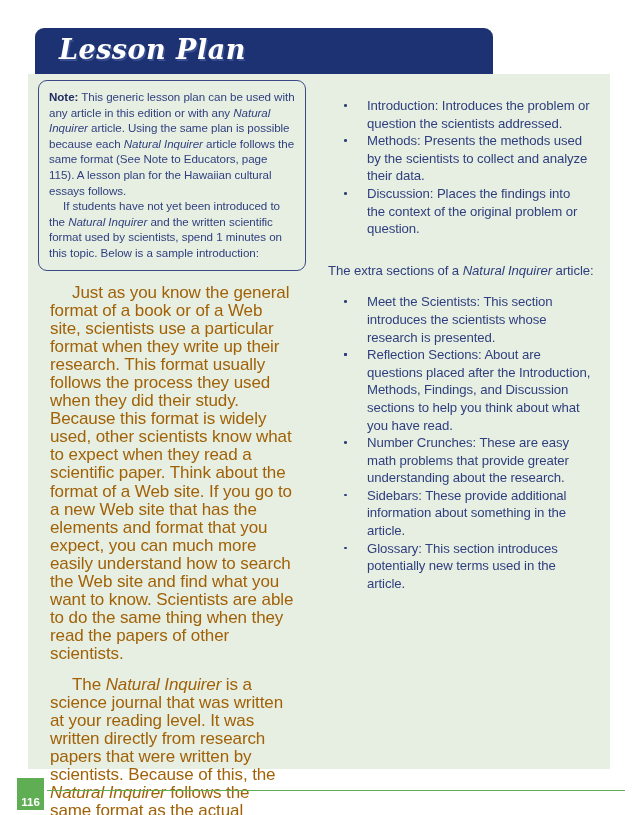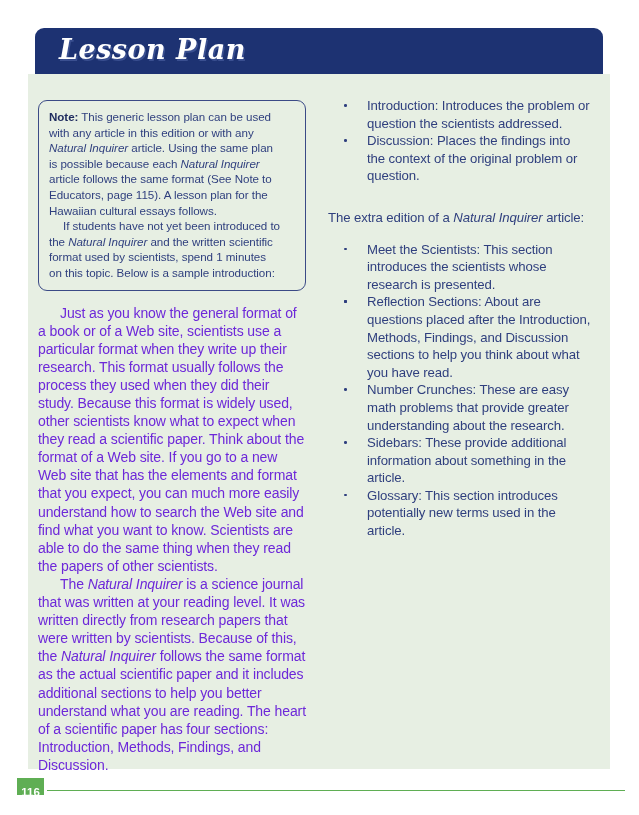--- a/index.html
+++ b/index.html
@@ -21,21 +21,21 @@
     width: 639px;
     height: 815px;
     background: #ffffff;
   }
 
   
   .header-bar {
     position: absolute;
     left: 35px;
     top: 28px;
-    width: 568px;
+    width: 458px;
     height: 46px;
     background: #1d3272;
     border-radius: 9px 9px 0 0;
   }
   .header-title {
     position: absolute;
     left: 24px;
     top: 6px;
     font-family: "DejaVu Serif", "Liberation Serif", serif;
     font-style: italic;
@@ -68,24 +68,23 @@
     position: absolute;
     left: 300px;
     top: 14px;
     width: 272px;
   }
 
   
   .note-box {
     border: 1.2px solid #3b4a86;
     border-radius: 9px;
-    padding: 8px 25px 9px 10px;
+    padding: 8px 10px 9px 10px;
     background: transparent;
     box-sizing: border-box;
-    margin-top: 20px;
   }
   .note-box p {
     margin: 0;
     font-size: 11.6px;
     line-height: 15.6px;
     color: #2f3f7e;
     text-align: left;
     letter-spacing: -0.05px;
   }
   .note-box p.indent {
@@ -94,24 +93,24 @@
   .note-label {
     font-weight: bold;
     color: #1d2a5e;
   }
 
   
   .body-text {
     margin-top: 13px;
   }
   .body-text p {
-    margin: 0;
-    font-size: 14px;
+    margin: 12px;
+    font-size: 17px;
     line-height: 18.1px;
-    color: #6d28d9;
+    color: #a16207;
     text-indent: 22px;
     letter-spacing: -0.1px;
   }
   .body-text p + p {
     margin-top: 0;
   }
 
   em.ni {
     font-style: italic;
   }
@@ -162,21 +161,21 @@
     left: 17px;
     top: 0px;
     min-width: 27px;
     height: 17px;
     background: #5fae54;
     color: #ffffff;
     font-size: 11.5px;
     font-weight: bold;
     line-height: 17px;
     text-align: center;
-    padding: 6px 3px;
+    padding: 16px 3px;
     box-sizing: border-box;
     font-family: "Liberation Sans", sans-serif;
   }
   .footer-rule {
     position: absolute;
     left: 47px;
     top: 12px;
     width: 578px;
     height: 1px;
     background: #5fae54;
@@ -215,24 +214,25 @@
         <p>Just as you know the general format of a book or of a Web site, scientists use a particular format when they write up their research. This format usually follows the process they used when they did their study. Because this format is widely used, other scientists know what to expect when they read a scientific paper. Think about the format of a Web site. If you go to a new Web site that has the elements and format that you expect, you can much more easily understand how to search the Web site and find what you want to know. Scientists are able to do the same thing when they read the papers of other scientists.</p>
         <p><span>The </span><em class="ni">Natural Inquirer</em><span> is a science journal that was written at your reading level. It was written directly from research papers that were written by scientists. Because of this, the </span><em class="ni">Natural Inquirer</em><span> follows the same format as the actual scientific paper and it includes additional sections to help you better understand what you are reading. The heart of a scientific paper has four sections: Introduction, Methods, Findings, and Discussion.</span></p>
       </div>
 
     </div>
 
     <div class="col-right">
 
       <ul class="bullets">
         <li><span class="dot"></span><span>Introduction: Introduces the problem or question the scientists addressed.</span></li>
+        <li><span class="dot"></span><span>Methods: Presents the methods used by the scientists to collect and analyze their data.</span></li>
         <li><span class="dot"></span><span>Discussion: Places the findings into the context of the original problem or question.</span></li>
       </ul>
 
-      <p class="right-lead"><span>The extra edition of a </span><em class="ni">Natural Inquirer</em><span> article:</span></p>
+      <p class="right-lead"><span>The extra sections of a </span><em class="ni">Natural Inquirer</em><span> article:</span></p>
 
       <ul class="bullets">
         <li><span class="dot"></span><span>Meet the Scientists: This section introduces the scientists whose research is presented.</span></li>
         <li><span class="dot"></span></li>
         <li><span class="dot"></span><span>Reflection Sections: About are questions placed after the Introduction, Methods, Findings, and Discussion sections to help you think about what you have read.</span></li>
         <li><span class="dot"></span><span>Number Crunches: These are easy math problems that provide greater understanding about the research.</span></li>
         <li><span class="dot"></span><span>Sidebars: These provide additional information about something in the article.</span></li>
         <li><span class="dot"></span><span>Glossary: This section introduces potentially new terms used in the article.</span></li>
       </ul>
 

